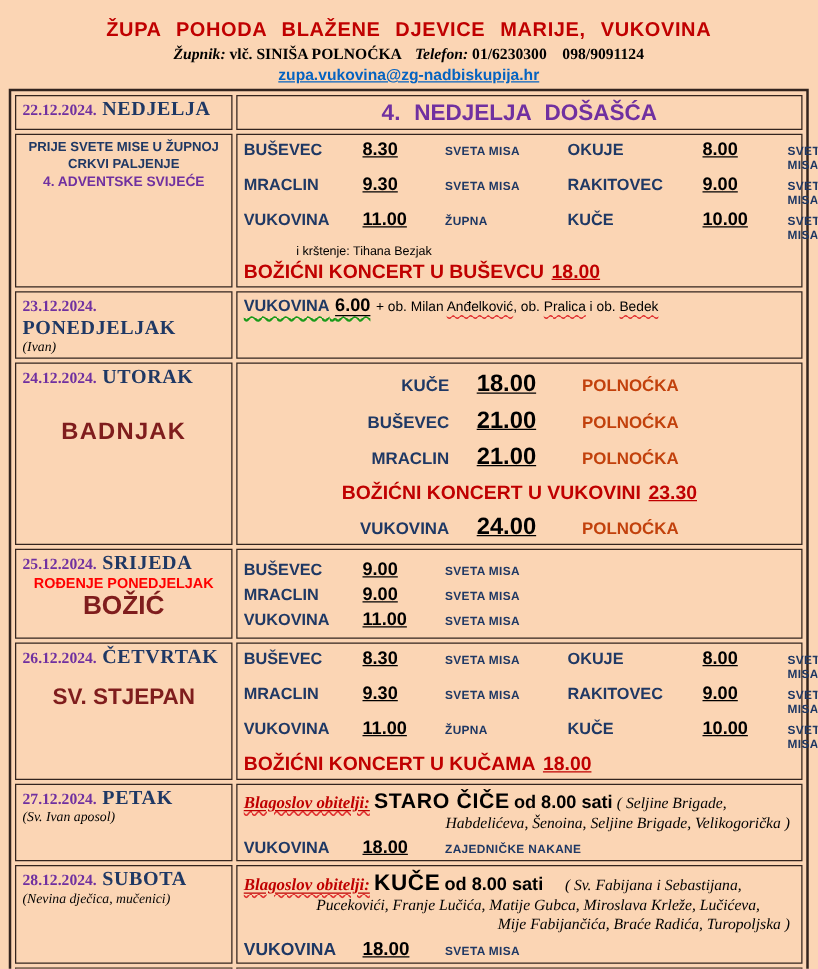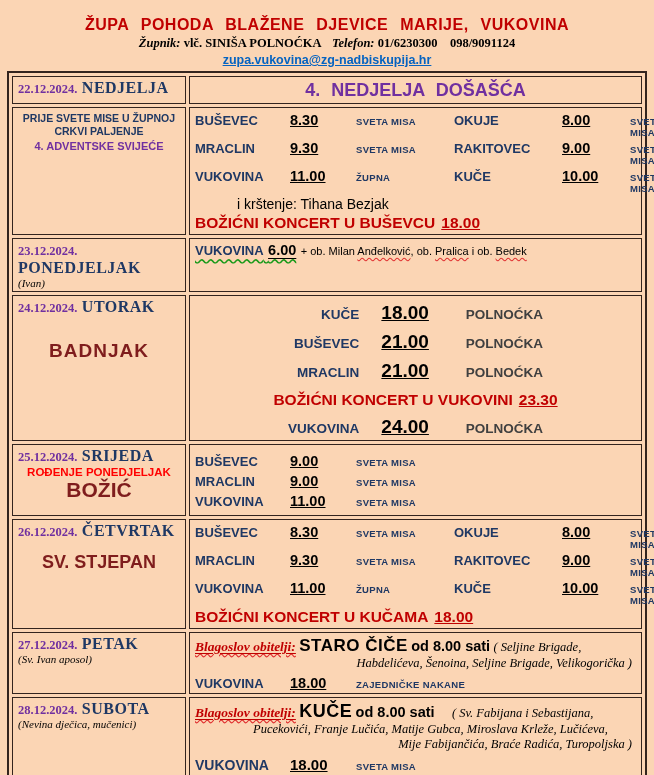--- a/index.html
+++ b/index.html
@@ -52,30 +52,30 @@
     color:#FF0000; font-weight:bold; font-size:17px; text-align:center; padding-top:2px;
   }
   
   .mrow6{ display:grid; grid-template-columns:95px 62px 102px 108px 64px auto;
           align-items:baseline; margin:2px 0; }
   .mrow3{ display:grid; grid-template-columns:95px 62px auto;
           align-items:baseline; margin:4px 0; }
   .place{ color:#1F3864; font-weight:bold; font-size:13px; }
   .time{ font-weight:bold; font-size:14.5px; text-decoration:underline; }
   .mtype{ color:#1F3864; font-weight:bold; font-size:9.5px; letter-spacing:.3px; padding-left:4px;}
-  .note{ font-size:14px; margin:1px 0 1px 42px; }
+  .note{ font-size:10px; margin:1px 0 1px 42px; }
   .concert{ color:#C00000; font-weight:bold; font-size:15.5px; margin-top:2px; }
   .concert .ctime{ text-decoration:underline; margin-left:6px; }
   
   .cgrid{ display:grid; grid-template-columns:max-content max-content max-content;
           justify-content:center; column-gap:22px; row-gap:7px; padding-top:4px;
           align-items:baseline;}
   .cgrid .place{ font-size:13.5px; justify-self:end;}
   .cgrid .time{ font-size:19px; }
-  .cgrid .mtype2{ color:#404040; font-weight:bold; font-size:13.5px; }
+  .cgrid .mtype2{ color:#c2410c; font-weight:bold; font-size:13.5px; }
   .cgrid .spanall{ grid-column:1 / -1; text-align:center; }
   
   .bless-line{ font-size:12px; margin-top:1px;}
   .bless-label{
     font-family:"Liberation Serif",serif; font-style:italic; font-weight:bold;
     color:#C00000; font-size:13.5px; text-decoration:underline;
   }
   .bless-place{ font-weight:bold; font-size:17px; letter-spacing:.5px; }
   .bless-time{ font-weight:bold; font-size:14.5px; }
   .streets{ font-family:"Liberation Serif",serif; font-style:italic; font-size:12.5px; }

